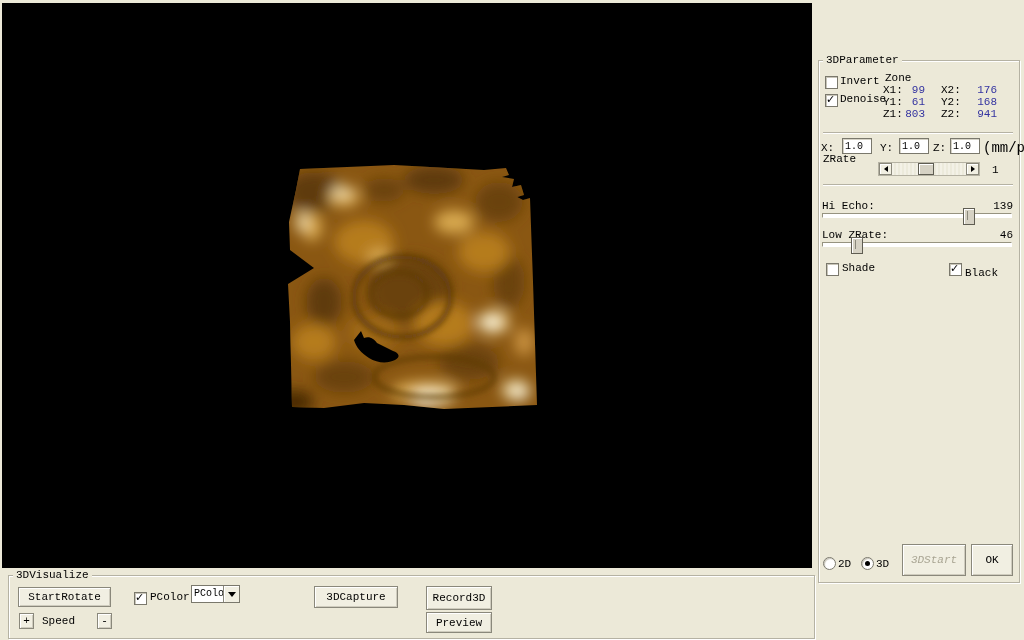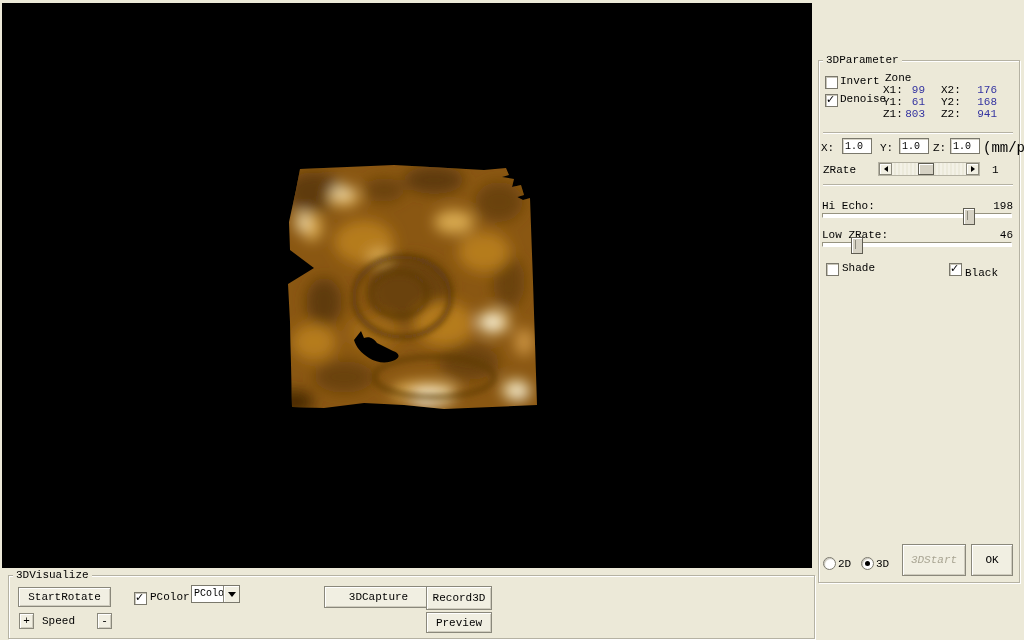--- a/index.html
+++ b/index.html
@@ -201,38 +201,38 @@
     <div class="sep" style="left:4px;top:71px;width:190px"></div>
 
     <span class="lbl" style="left:2px;top:81px">X:</span>
     <input class="field" style="left: 23px; top: 77px;" value="1.0">
     <span class="lbl" style="left:61px;top:81px">Y:</span>
     <input class="field" style="left: 80px; top: 77px;" value="1.0">
     <span class="lbl" style="left:114px;top:81px">Z:</span>
     <input class="field" style="left: 131px; top: 77px;" value="1.0">
     <span class="lbl" style="left:164px;top:81px;font-size:14px">(mm/p)</span>
 
-    <span class="lbl" style="left:4px;top:103px">ZRate</span>
+    <span class="lbl" style="left:4px;top:92px">ZRate</span>
     <div class="scrollbar" style="left:59px;top:101px;width:102px">
       <span class="sb-btn">
           <span class="tri-left"></span>
         </span>
       <span class="sb-track">
         <span class="sb-thumb"></span>
       </span>
       <span class="sb-btn">
           <span class="tri-right"></span>
         </span>
     </div>
     <span class="lbl" style="left:173px;top:103px">1</span>
 
     <div class="sep" style="left:4px;top:123px;width:190px"></div>
 
     <span class="lbl" style="left:3px;top:139px">Hi Echo:</span>
-    <span class="lbl" style="left:150px;top:139px;width:44px;text-align:right">198</span>
+    <span class="lbl" style="left:150px;top:139px;width:44px;text-align:right">139</span>
     <div class="slider" style="left:3px;top:152px;width:190px">
       <span class="thumb" style="left: 77.6471%;"></span>
     </div>
 
     <span class="lbl" style="left:3px;top:168px">Low ZRate:</span>
     <span class="lbl" style="left:150px;top:168px;width:44px;text-align:right">46</span>
     <div class="slider" style="left:3px;top:181px;width:190px">
       <span class="thumb" style="left: 18.0392%;"></span>
     </div>
 
@@ -262,18 +262,18 @@
     <span class="chk on" style="left:125px;top:16px"></span>
     <span class="lbl" style="left:141px;top:15px">PColor</span>
 
     <div class="combo" style="left:182px;top:9px;width:49px;height:18px">
       <span class="combo-text">PColor</span>
       <span class="combo-btn">
           <span class="tri-down"></span>
         </span>
     </div>
 
-    <button class="btn" style="left:315px;top:10px;width:109px;height:22px">3DCapture</button>
+    <button class="btn" style="left:305px;top:10px;width:84px;height:22px">3DCapture</button>
     <button class="btn" style="left:417px;top:10px;width:66px;height:24px">Record3D</button>
     <button class="btn" style="left:417px;top:36px;width:66px;height:21px">Preview</button>
   </div>
 
 </div>
 
 </body></html>

